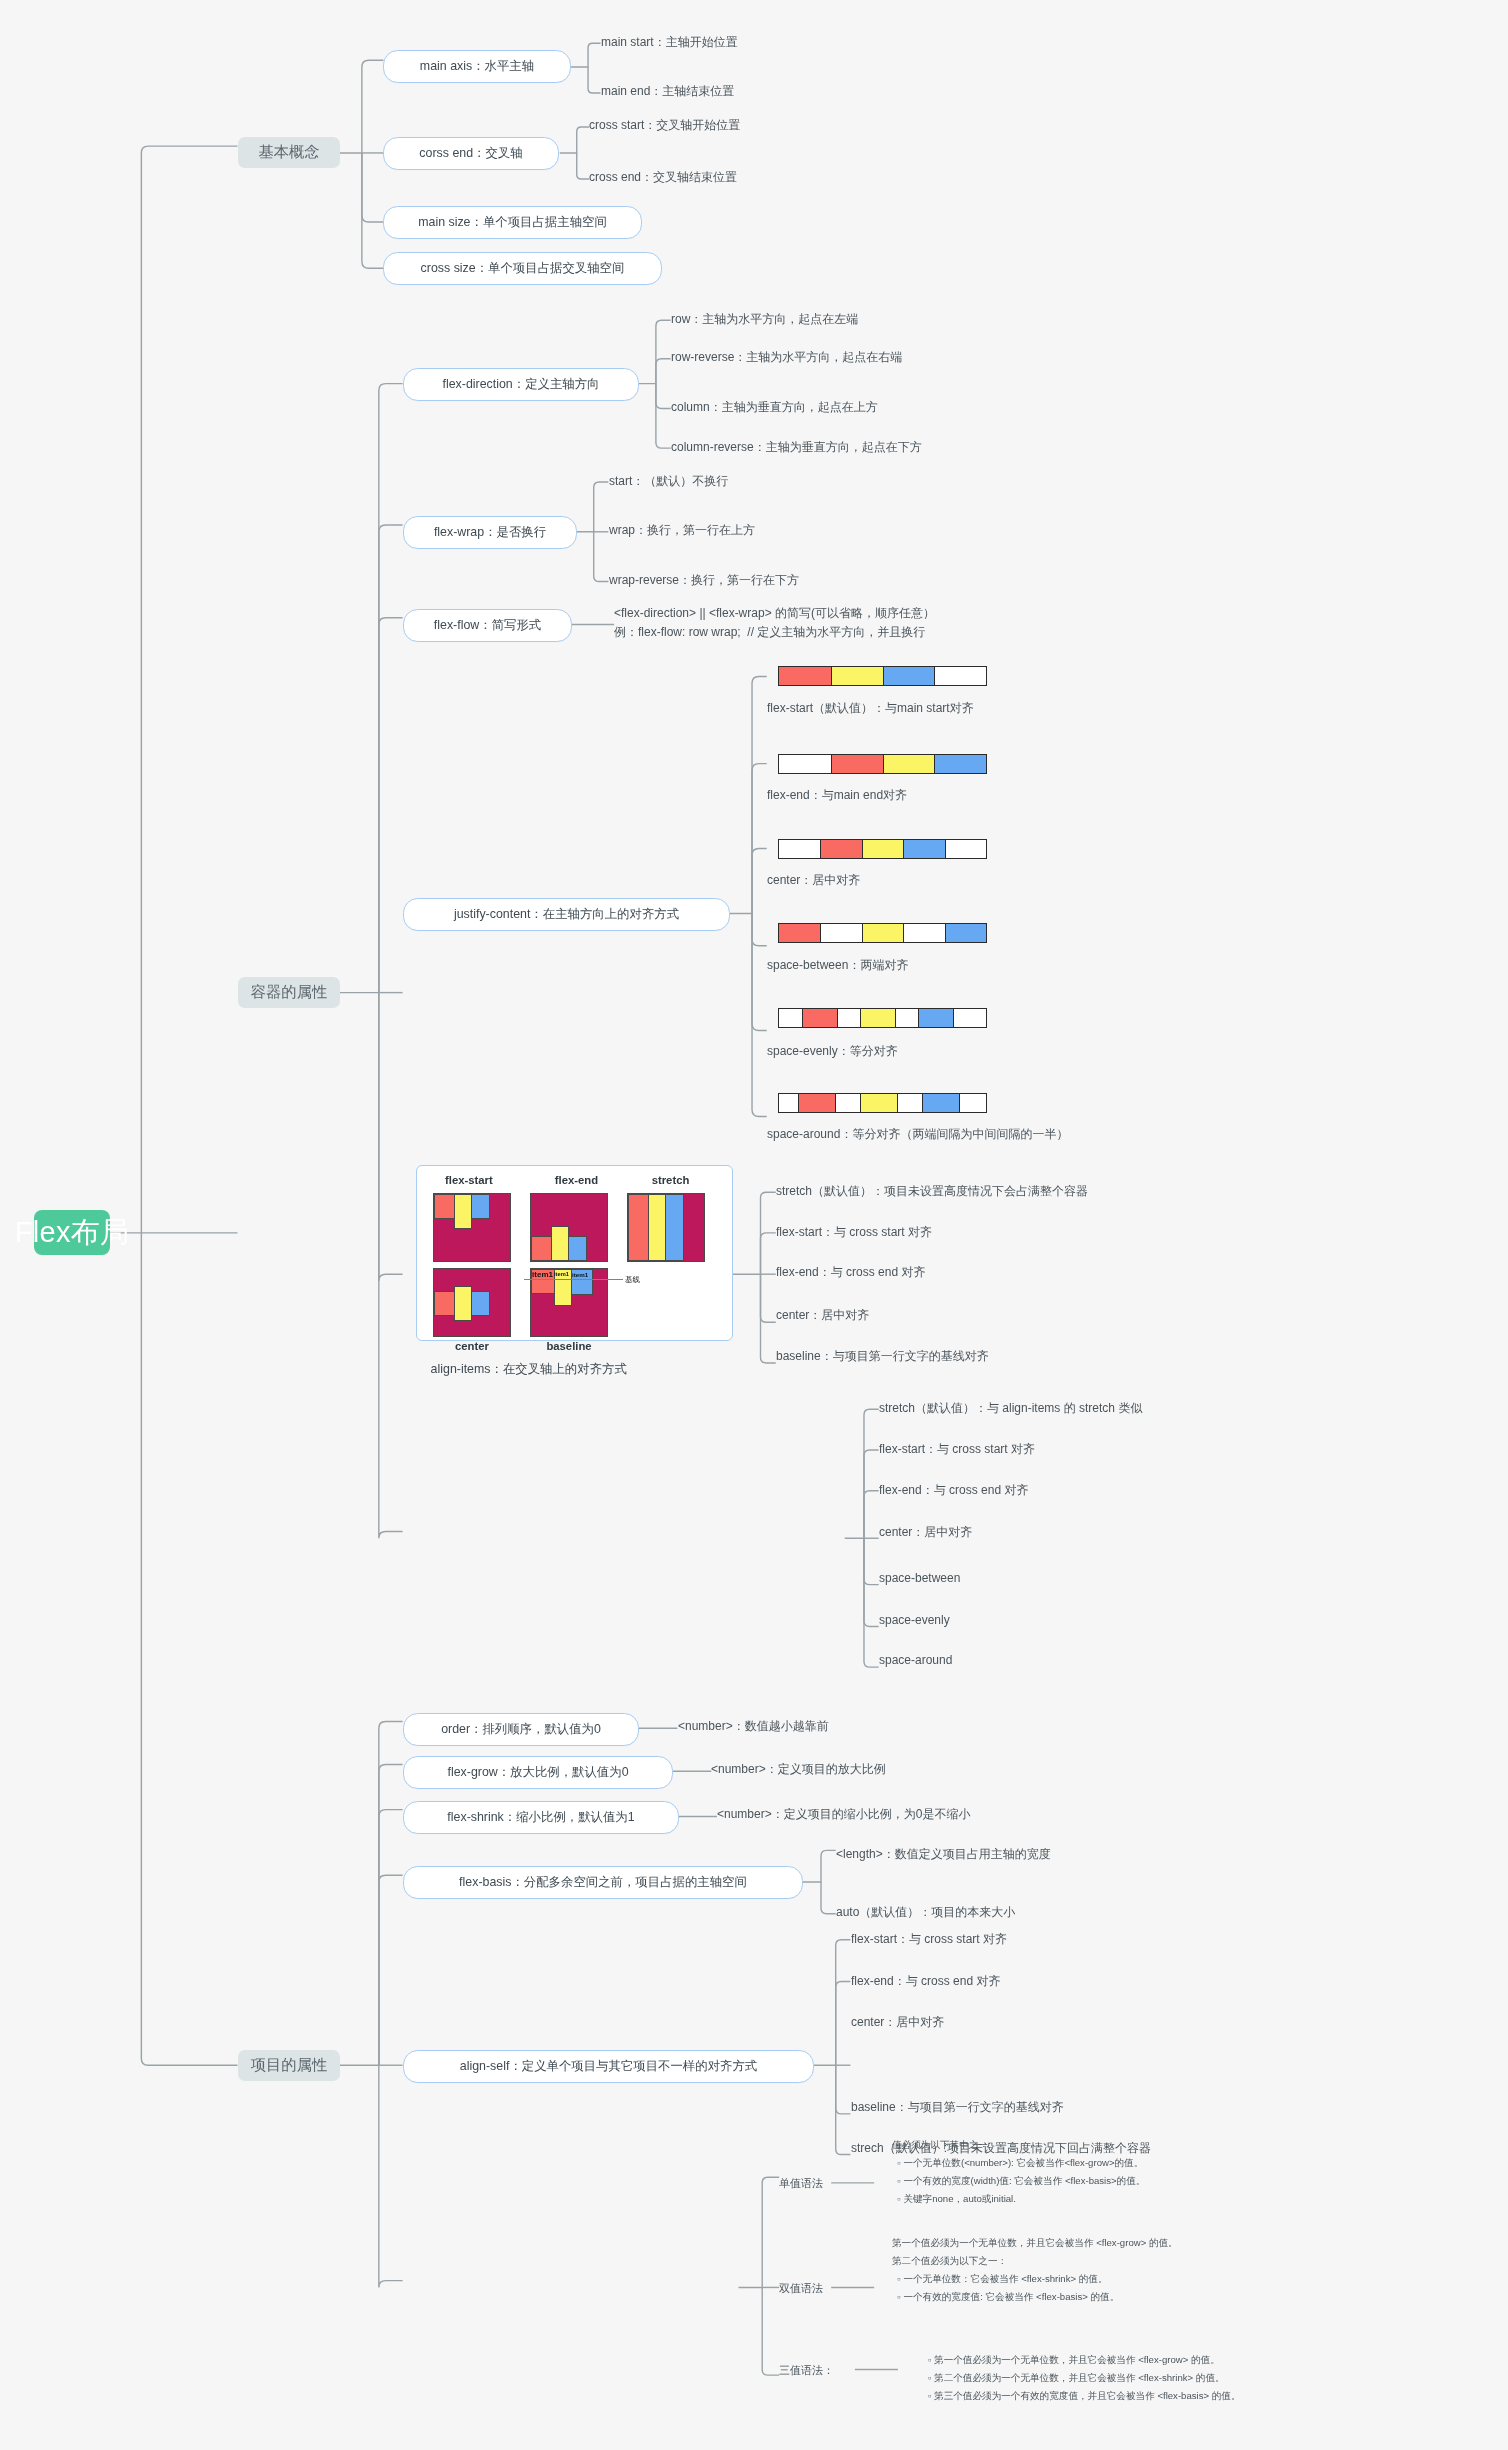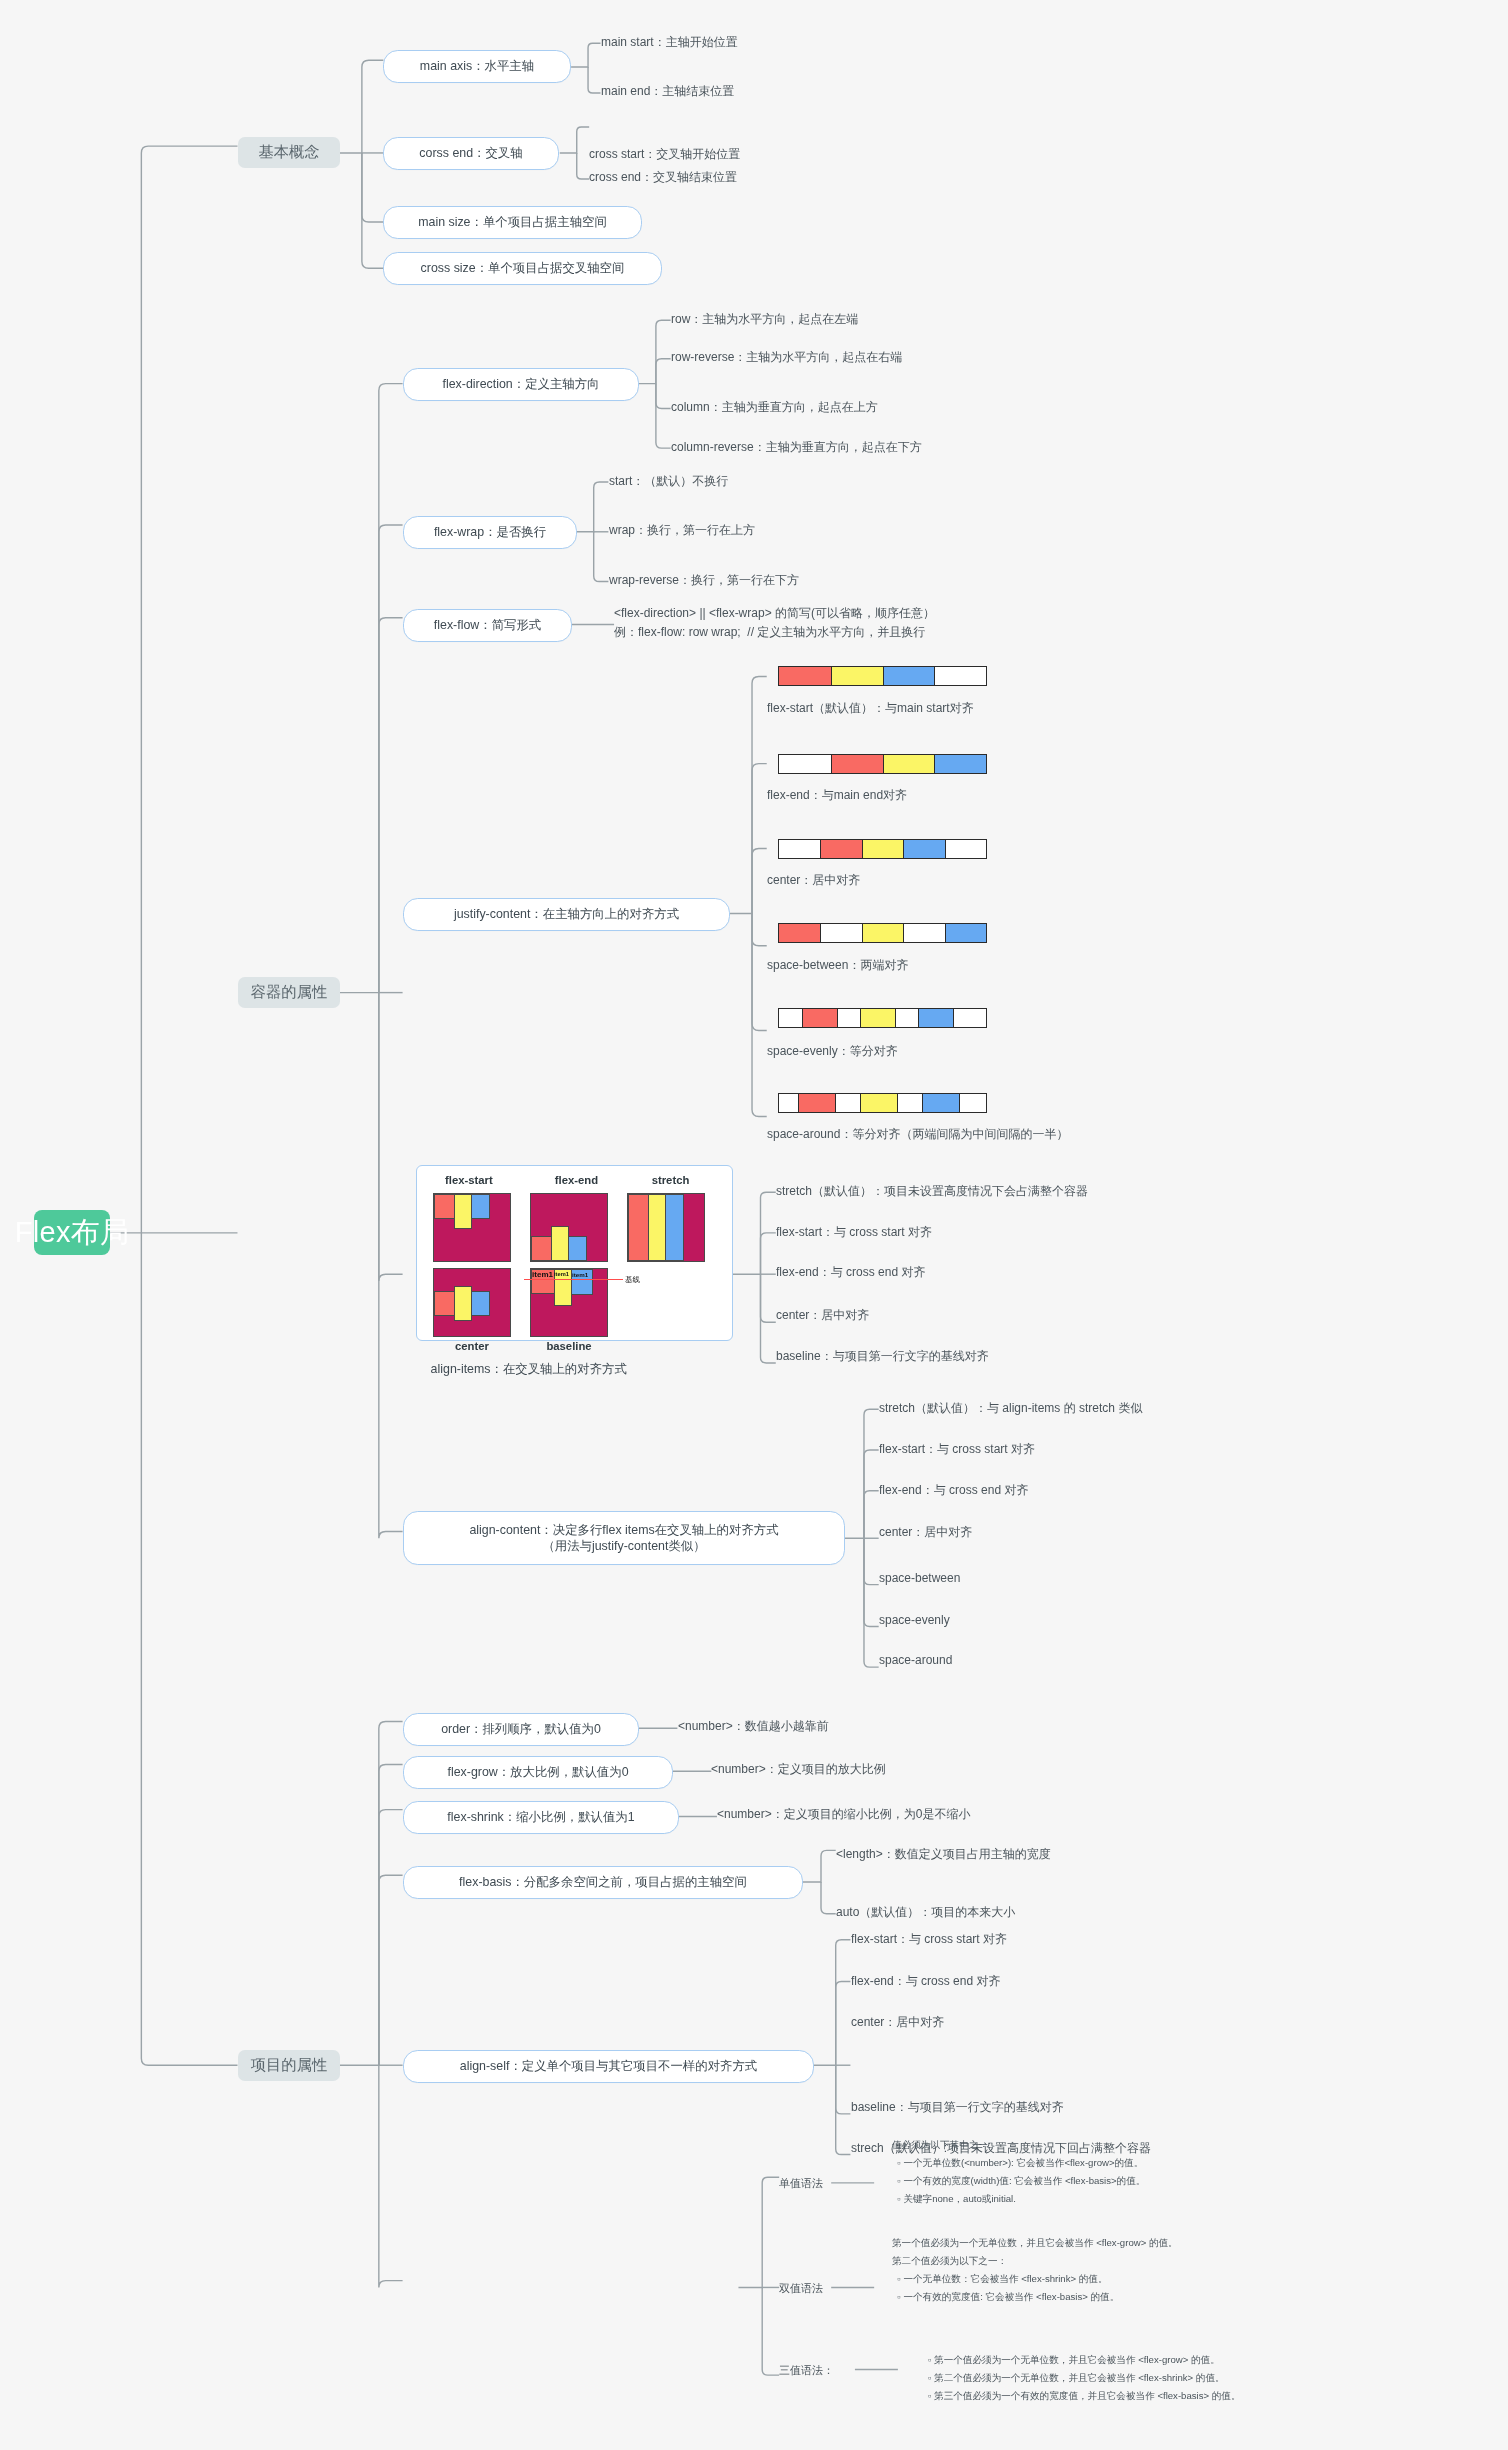--- a/index.html
+++ b/index.html
@@ -211,21 +211,21 @@
 
   <div class="node branch" style="left:238px;top:137px;width:102px;height:30.5px;">基本概念</div>
   <div class="node branch" style="left:238px;top:977px;width:102px;height:30.5px;">容器的属性</div>
   <div class="node branch" style="left:238px;top:2050px;width:102px;height:30.5px;font-family:Liberation Serif, serif;">项目的属性</div>
 
   <div class="node pill" style="left:383px;top:50px;width:188px;height:33px;">main axis：水平主轴</div>
   <div class="node leaf" style="left:601px;top:32px;width:317px;height:22.6px;">main start：主轴开始位置</div>
   <div class="node leaf" style="left:601px;top:81px;width:317px;height:22.6px;">main end：主轴结束位置</div>
 
   <div class="node pill" style="left:383px;top:137px;width:176px;height:33px;">corss end：交叉轴</div>
-  <div class="node leaf" style="left:589px;top:115px;width:328px;height:22.6px;margin-top:29px;">cross start：交叉轴开始位置</div>
+  <div class="node leaf" style="left:589px;top:115px;width:328px;height:22.6px;">cross start：交叉轴开始位置</div>
   <div class="node leaf" style="left:589px;top:167px;width:328px;height:22.6px;">cross end：交叉轴结束位置</div>
 
   <div class="node pill" style="left:383px;top:206px;width:259px;height:33px;">main size：单个项目占据主轴空间</div>
   <div class="node pill" style="left:383px;top:252px;width:279px;height:33px;">cross size：单个项目占据交叉轴空间</div>
 
   <div class="node pill" style="left:403px;top:368px;width:236px;height:33px;">flex-direction：定义主轴方向</div>
   <div class="node leaf" style="left:671px;top:309px;width:396px;height:22.6px;">row：主轴为水平方向，起点在左端</div>
   <div class="node leaf" style="left:671px;top:347px;width:396px;height:22.6px;">row-reverse：主轴为水平方向，起点在右端</div>
   <div class="node leaf" style="left:671px;top:397px;width:396px;height:22.6px;">column：主轴为垂直方向，起点在上方</div>
   <div class="node leaf" style="left:671px;top:437px;width:430px;height:22.6px;">column-reverse：主轴为垂直方向，起点在下方</div>
@@ -343,24 +343,20 @@
 
     <div class="aicaption" style="left:13.6px;top:195px;">align-items：在交叉轴上的对齐方式</div>
   </div>
 
   <div class="node leaf" style="left:776px;top:1182px;width:566px;height:20.4px;">stretch（默认值）：项目未设置高度情况下会占满整个容器</div>
   <div class="node leaf" style="left:776px;top:1223px;width:566px;height:20.4px;">flex-start：与 cross start 对齐</div>
   <div class="node leaf" style="left:776px;top:1263px;width:566px;height:20.4px;">flex-end：与 cross end 对齐</div>
   <div class="node leaf" style="left:776px;top:1306px;width:566px;height:20.4px;">center：居中对齐</div>
   <div class="node leaf" style="left:776px;top:1347px;width:566px;height:20.4px;">baseline：与项目第一行文字的基线对齐</div>
 
-  <div class="node pill multiline" style="left:403px;top:1511px;width:442px;height:54px;flex-direction:column;justify-content:center;">
-    <div style="text-align:center;">align-content：决定多行flex items在交叉轴上的对齐方式</div>
-    <div style="text-align:center;">（用法与justify-content类似）</div>
-  </div>
   <div class="node leaf" style="left:879px;top:1399px;width:566px;height:20.4px;">stretch（默认值）：与 align-items 的 stretch 类似</div>
   <div class="node leaf" style="left:879px;top:1440px;width:566px;height:20.4px;">flex-start：与 cross start 对齐</div>
   <div class="node leaf" style="left:879px;top:1481px;width:566px;height:20.4px;">flex-end：与 cross end 对齐</div>
   <div class="node leaf" style="left:879px;top:1523px;width:566px;height:20.4px;">center：居中对齐</div>
   <div class="node leaf" style="left:879px;top:1569px;width:566px;height:20.4px;">space-between</div>
   <div class="node leaf" style="left:879px;top:1611px;width:566px;height:20.4px;">space-evenly</div>
   <div class="node leaf" style="left:879px;top:1651px;width:566px;height:20.4px;">space-around</div>
 
   <div class="node pill" style="left:403px;top:1713px;width:236px;height:33px;">order：排列顺序，默认值为0</div>
   <div class="node leaf" style="left:678px;top:1717px;width:396px;height:20.4px;">&lt;number&gt;：数值越小越靠前</div>

